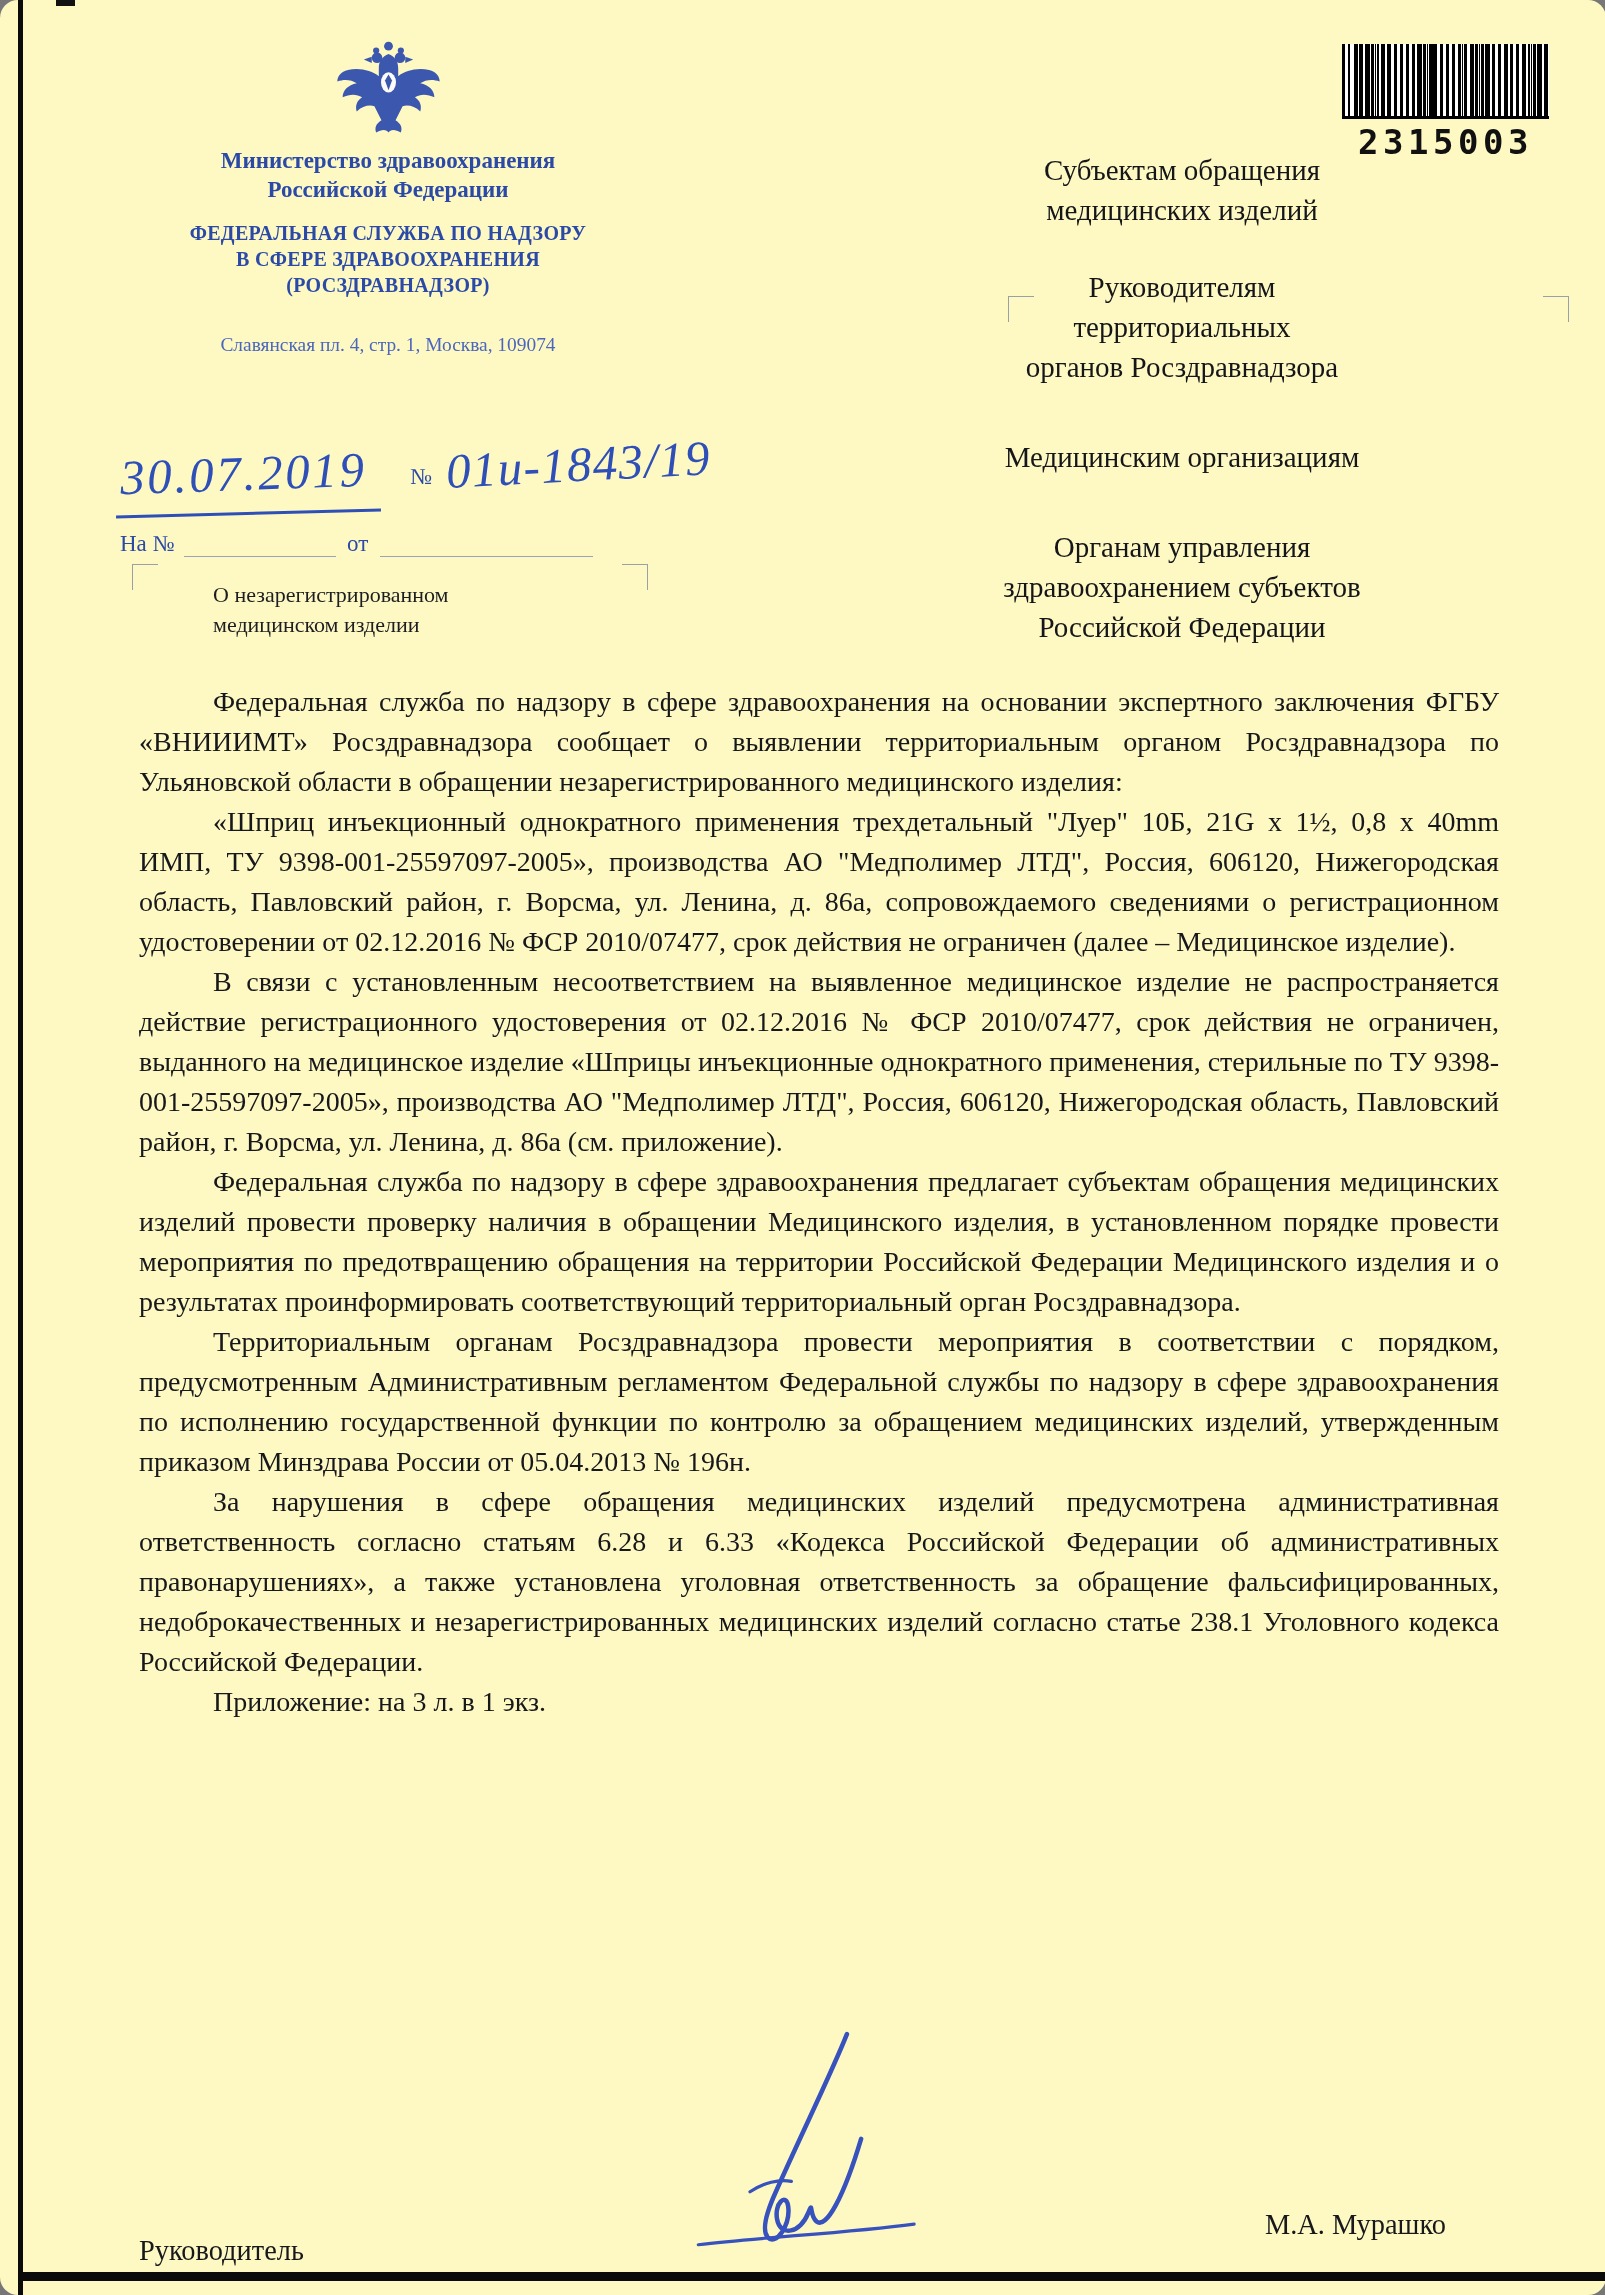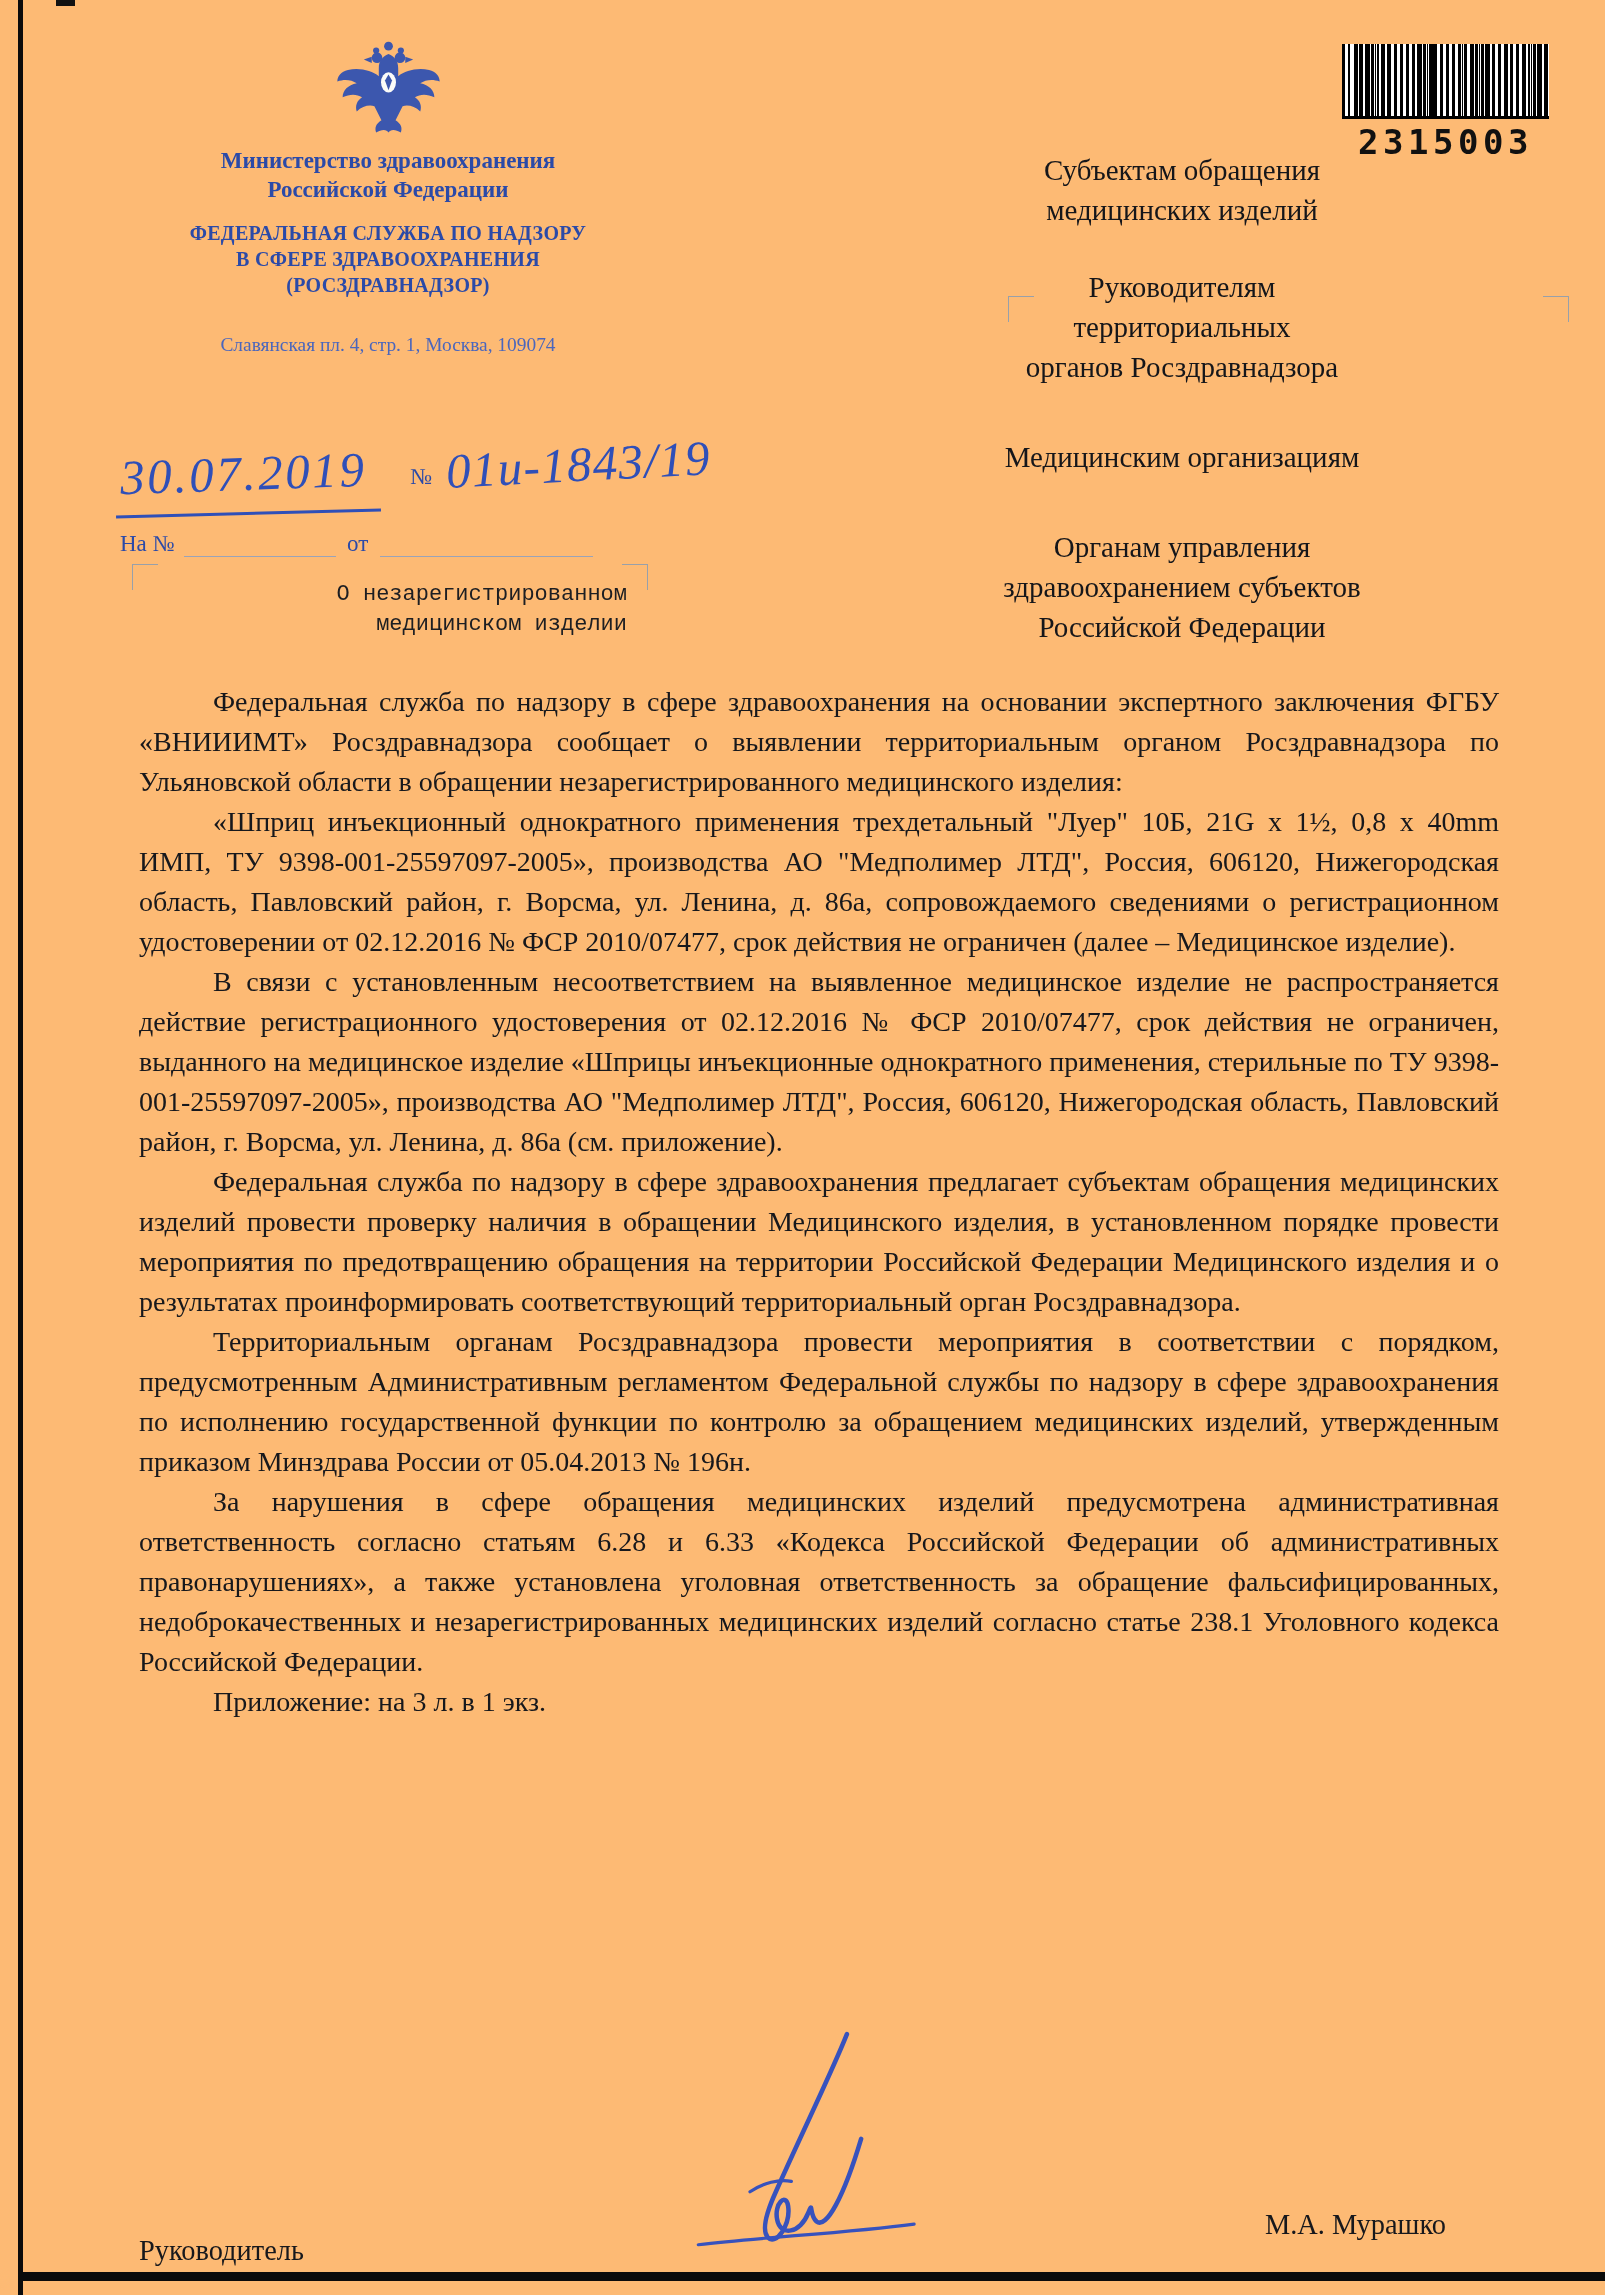--- a/index.html
+++ b/index.html
@@ -1,22 +1,23 @@
 <!DOCTYPE html>
 <html style="font-size:10.3px"><head>
 <meta charset="utf-8">
 <style>
   html,body{margin:0;padding:0;background:#777;}
   .page{
     position:relative;
     width:1606px;height:2295px;
-    background:#fdba74;
+    background:#fef9c3;
     font-family:"Liberation Serif", serif;
     color:#17181c;
     overflow:hidden;
+    border-radius:18px;
   }
   .prelines{white-space:pre-line;}
 
   
   .scan-edge-left{position:absolute;left:18px;top:0;width:4.5px;height:100%;background:#0b0b0b;}
   .scan-edge-bottom{position:absolute;left:19.4px;bottom:14.2px;width:1587px;height:8.4px;background:#0b0b0b;}
   .scan-tick-top{position:absolute;left:56px;top:0;width:19.4px;height:5.8px;background:#111;}
 
   
   .letterhead{position:absolute;left:81px;top:40px;width:614px;text-align:center;}
@@ -30,21 +31,21 @@
   .hand-date{position:absolute;left:0;top:0;font-size:49px;font-style:italic;color:#2f4fb8;transform:rotate(-2deg);letter-spacing:2.6px;}
   .hand-underline{position:absolute;left:-3.9px;top:67px;width:265px;height:2.6px;background:#2f4fb8;transform:rotate(-1.5deg);}
   .ref-no-sign{position:absolute;left:290px;top:19.4px;font-size:23px;color:#2b4aa8;}
   .hand-number{position:absolute;left:326px;top:-9px;font-size:49px;font-style:italic;color:#2f4fb8;transform:rotate(-3deg);letter-spacing:1.3px;}
   .reply-row{position:absolute;left:120px;top:531px;width:711px;font-size:23px;color:#2b4aa8;}
   .reply-line{display:inline-block;height:23px;border-bottom:1.9px solid #9aa3b8;vertical-align:bottom;}
   .reply-line.a{width:152px;margin:0 11.6px 0 9px;}
   .reply-line.b{width:213px;margin-left:11.6px;}
 
   
-  .subject{position:absolute;left:213px;top:580px;width:414px;text-align:right;font-size:22px;line-height:1.35;color:#1d1e22;font-family:Liberation Mono, monospace;}
+  .subject{position:absolute;left:213px;top:580px;width:414px;text-align:left;font-size:22px;line-height:1.35;color:#1d1e22;}
 
   
   .corner{position:absolute;width:24.6px;height:24.6px;}
   .corner.tl{border-top:1.9px solid #98a0aa;border-left:1.9px solid #98a0aa;}
   .corner.tr{border-top:1.9px solid #98a0aa;border-right:1.9px solid #98a0aa;}
 
   
   .barcode-wrap{position:absolute;left:1342px;top:44px;width:207px;text-align:center;}
   .barcode-bars{
     width:207px;height:72px;

